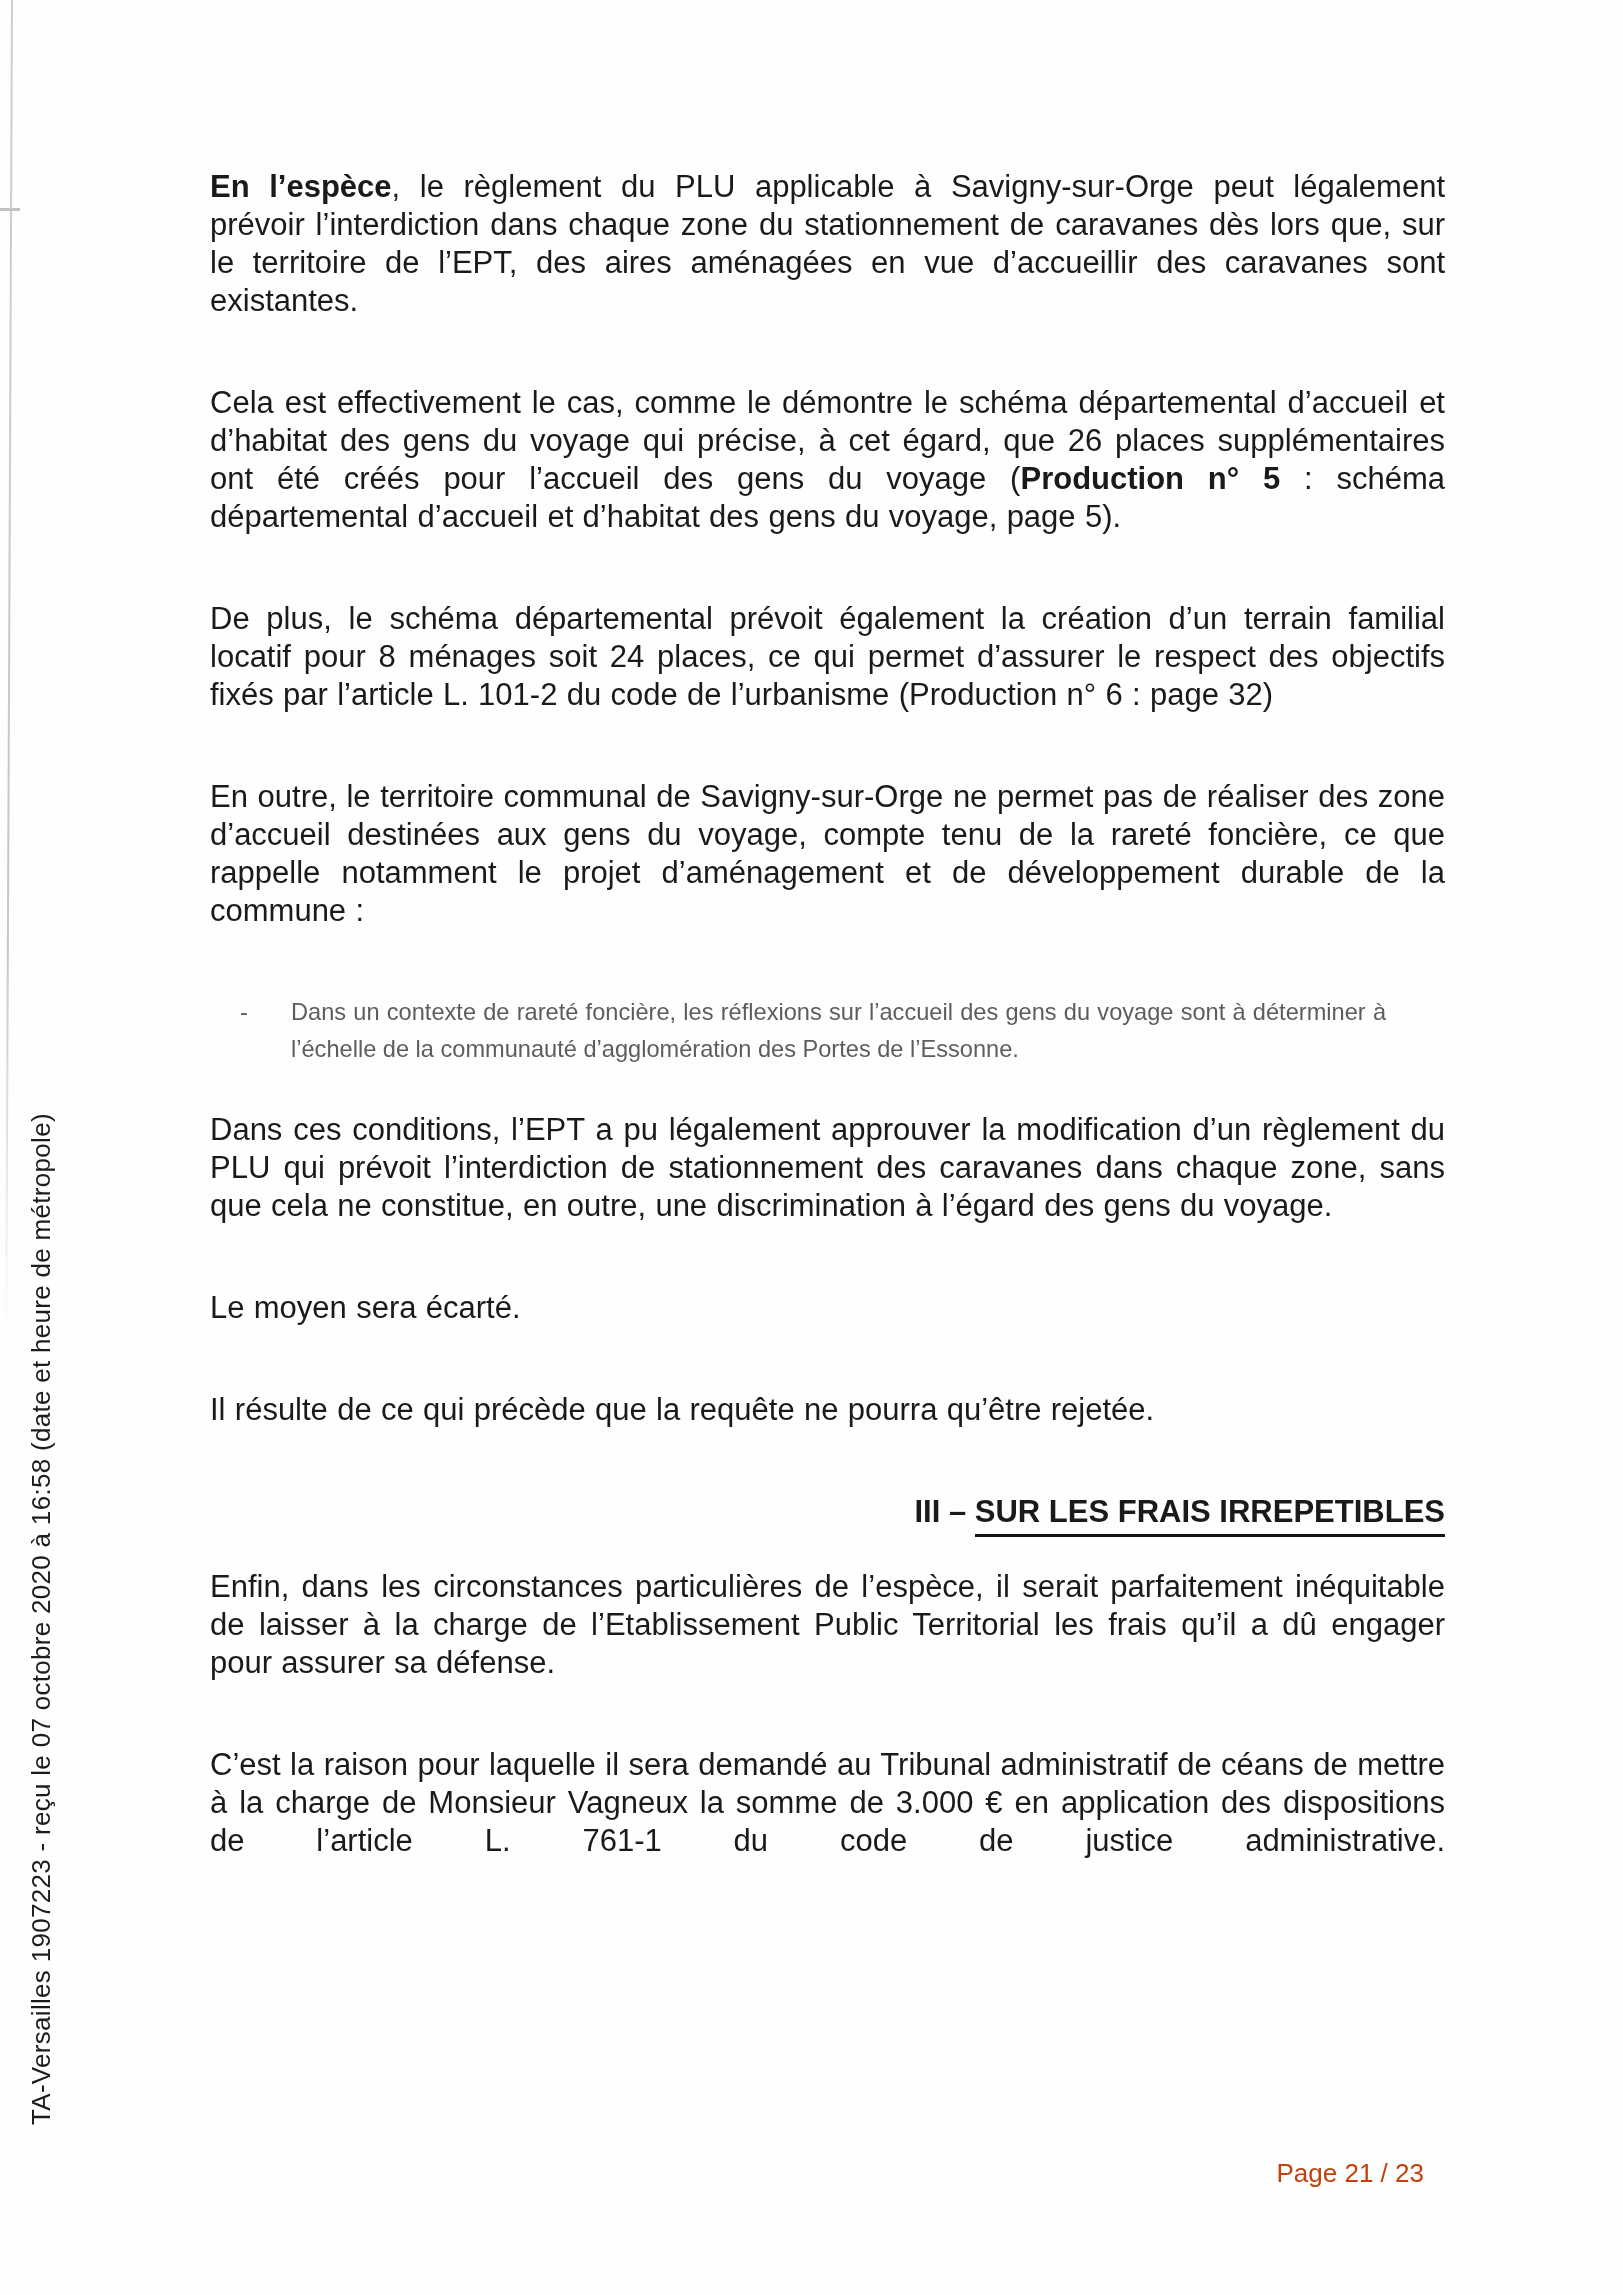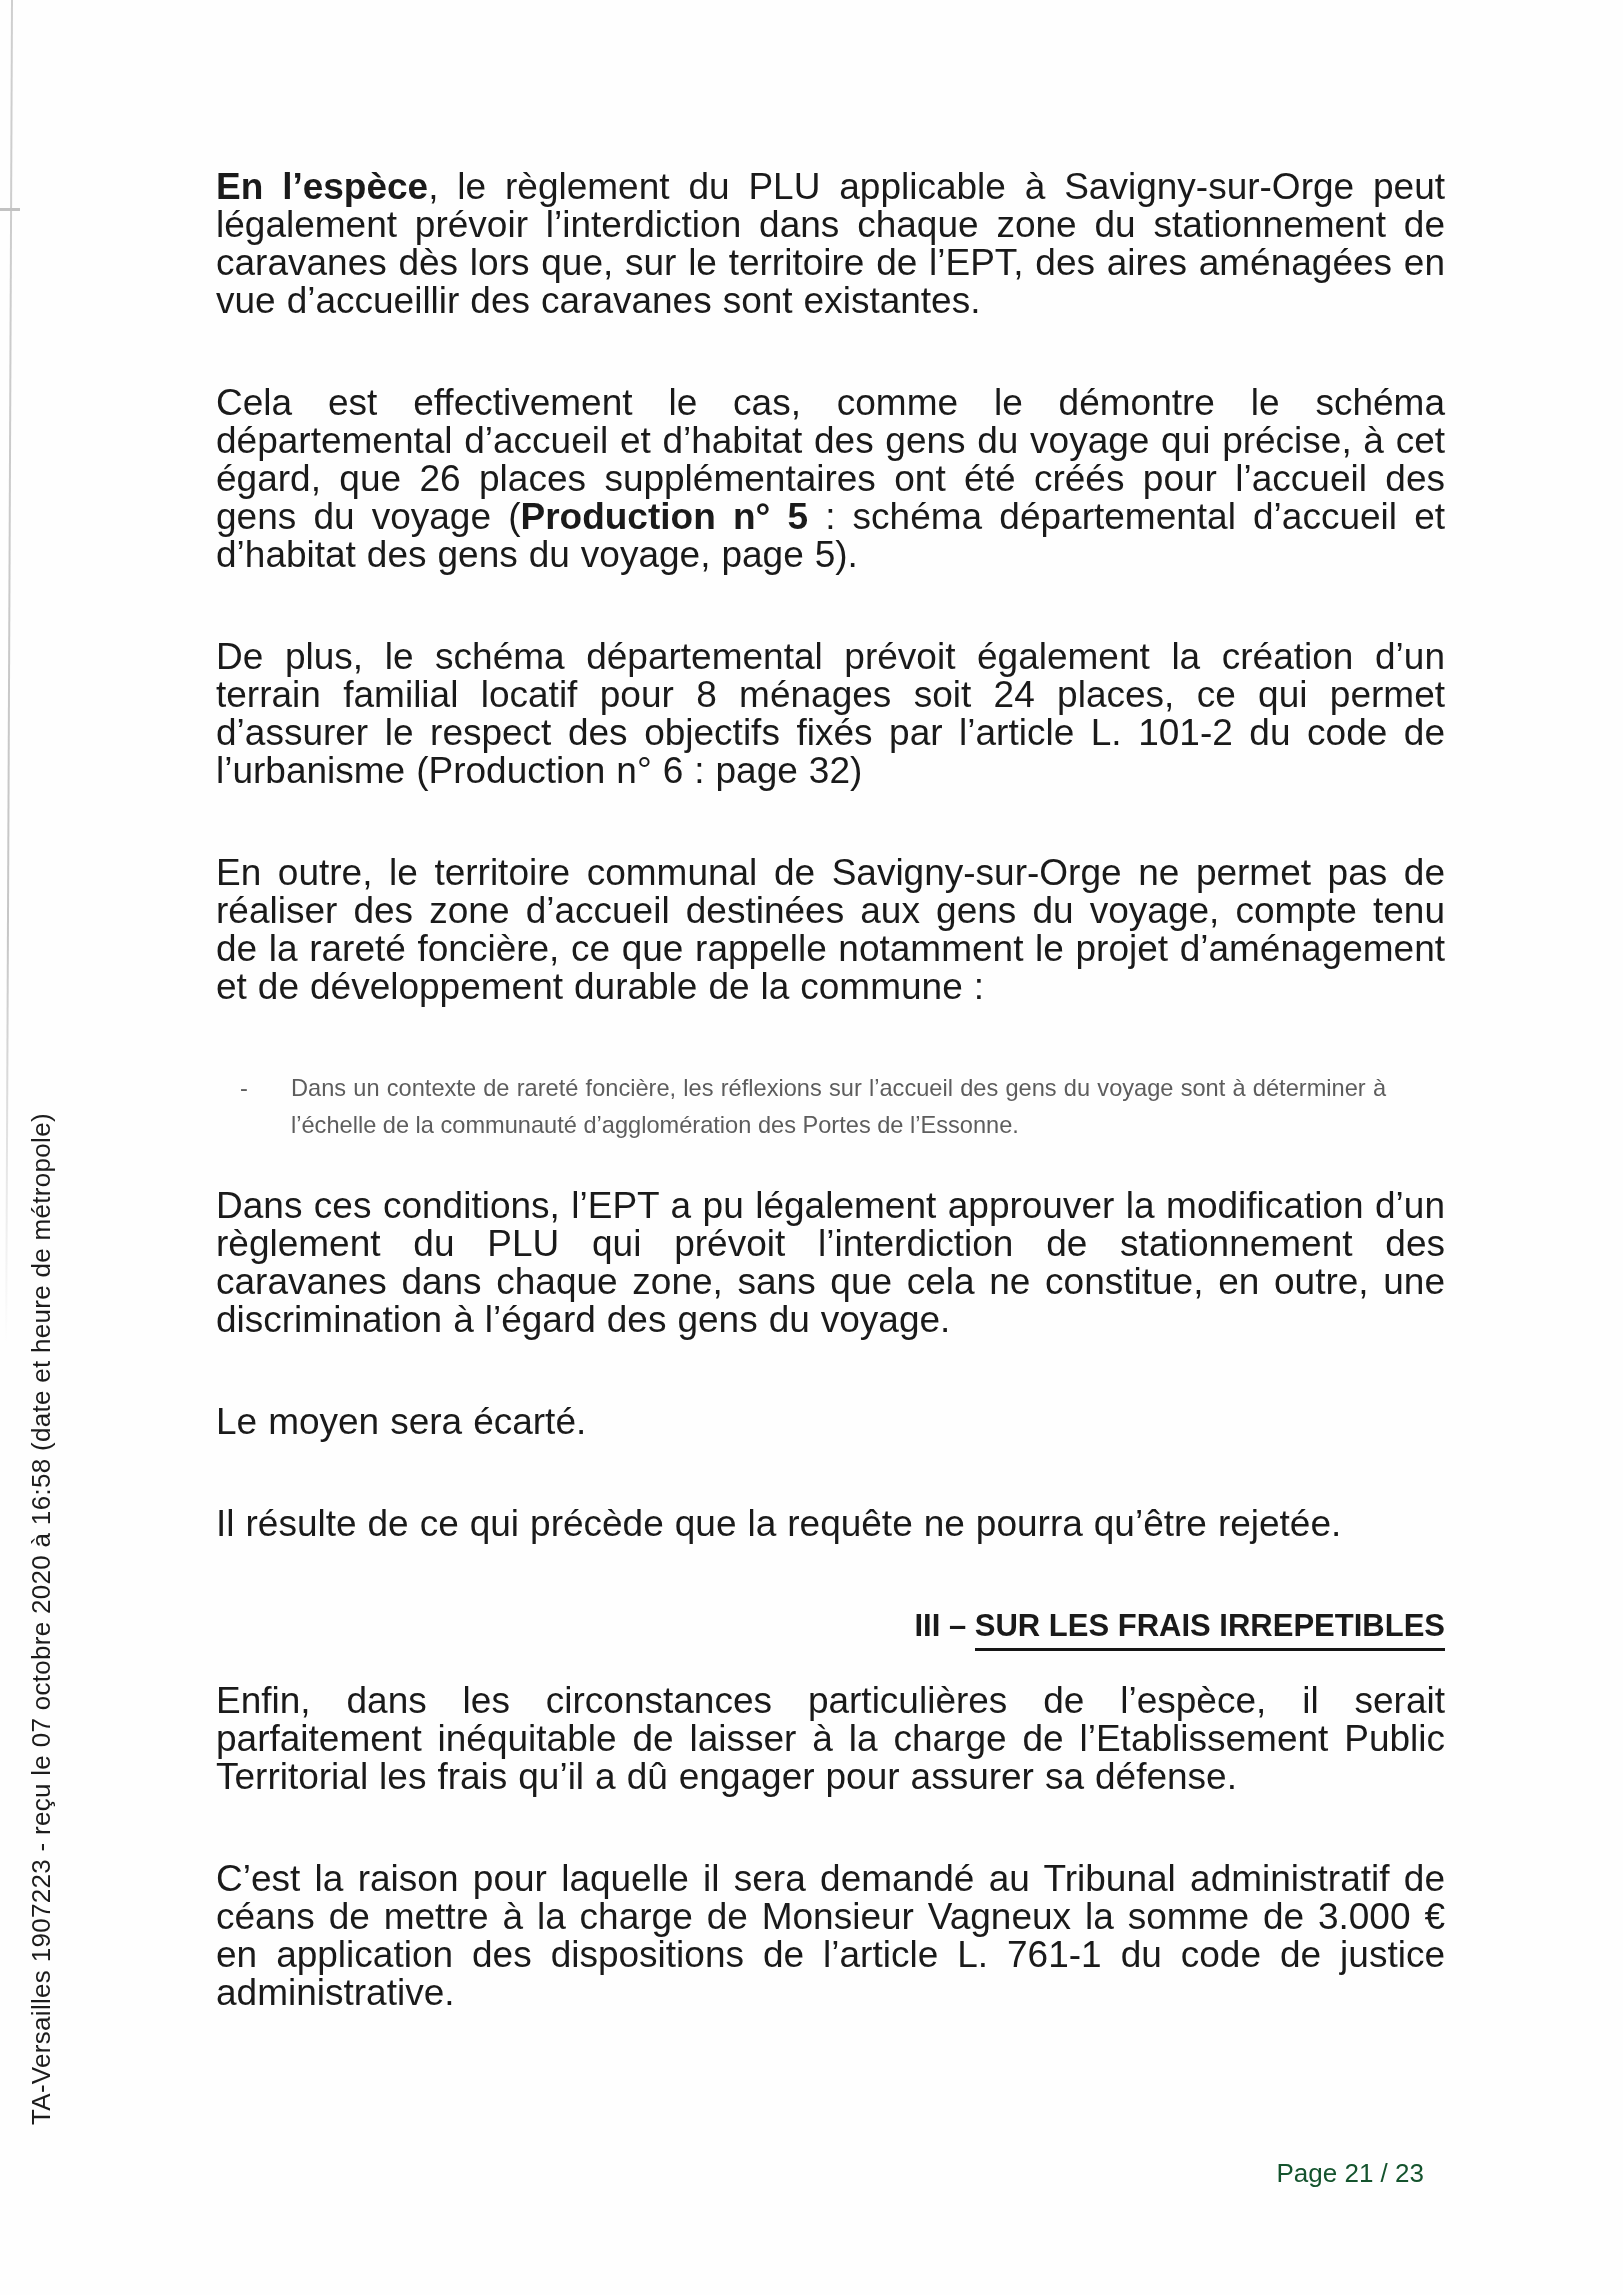--- a/index.html
+++ b/index.html
@@ -25,22 +25,22 @@
     position:absolute;left:56px;bottom:170px;
     transform:rotate(-90deg);transform-origin:0 100%;
     white-space:nowrap;
     font-size:26px;line-height:29px;color:#1c1c1c;letter-spacing:0.3px;
   }
   
   .content{
     position:absolute;left:208px;top:168px;width:1237px;
   }
   .content p{
-    font-size:37px;line-height:38px;
-    margin:0 0 64px 8px;
+    font-size:31px;line-height:38px;
+    margin:0 0 64px 2px;
     text-align:justify;
     word-spacing:0.7px;
   }
   .content p.justify-last{ text-align-last:justify; }
   .content h3{
     font-size:31px;line-height:38px;font-weight:bold;
     margin:0 0 37px 0;
     text-align:right;
   }
   .b{font-weight:bold;}
@@ -52,21 +52,21 @@
     padding-left:32px;padding-right:59px;
     color:#5d5d5d;
     font-size:23.6px;line-height:37px;
     text-align:justify;
   }
   .qdash{flex:0 0 51px;}
   .qbody{flex:1;}
   
   .footer{
     position:absolute;top:2158px;right:200px;
-    font-size:26px;color:#14532d;
+    font-size:26px;color:#c2410c;
   }
 </style>
 </head>
 <body>
 
 <div class="page">
 
   <div class="scan-vline"></div>
   <div class="scan-tick"></div>
 

